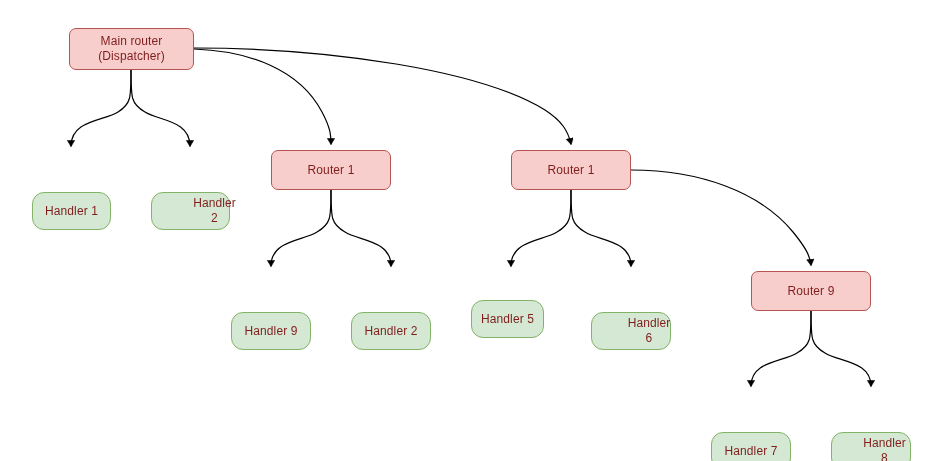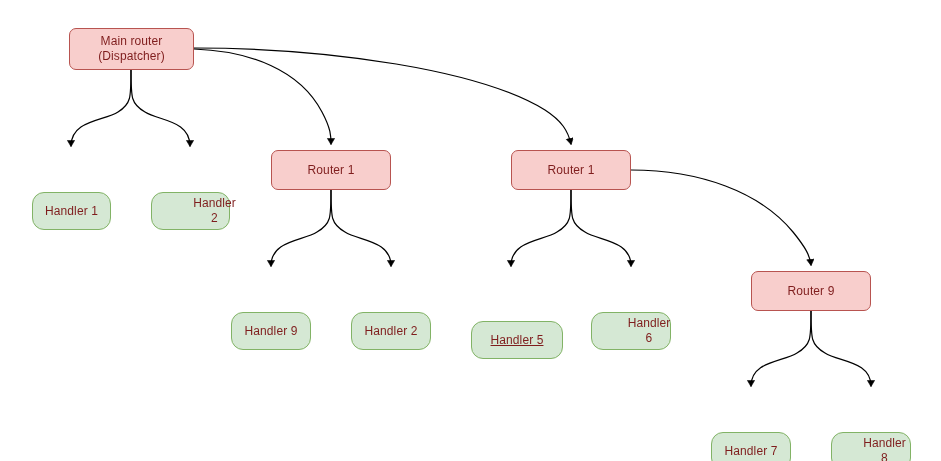--- a/index.html
+++ b/index.html
@@ -82,20 +82,20 @@
 
   <div id="node-layer">
       <div class="node router" style="left: 69px; top: 28px; width: 125px; height: 42px;"><span class="node-label">Main router
 (Dispatcher)</span></div>
       <div class="node handler" style="left: 32px; top: 152px; width: 79px; height: 38px;"><span class="node-label">Handler 1</span></div>
       <div class="node handler" style="left: 151px; top: 152px; width: 79px; height: 38px; padding-left: 48px;"><span class="node-label">Handler 2</span></div>
       <div class="node router" style="left: 271px; top: 150px; width: 120px; height: 40px;"><span class="node-label">Router 1</span></div>
       <div class="node router" style="left: 511px; top: 150px; width: 120px; height: 40px;"><span class="node-label">Router 1</span></div>
       <div class="node handler" style="left: 231px; top: 272px; width: 80px; height: 38px;"><span class="node-label">Handler 9</span></div>
       <div class="node handler" style="left: 351px; top: 272px; width: 80px; height: 38px;"><span class="node-label">Handler 2</span></div>
-      <div class="node handler" style="left: 471px; top: 281px; width: 92px; height: 38px; text-decoration: underline;"><span class="node-label">Handler 5</span></div>
+      <div class="node handler" style="left: 471px; top: 260px; width: 73px; height: 38px;"><span class="node-label">Handler 5</span></div>
       <div class="node handler" style="left: 591px; top: 272px; width: 80px; height: 38px; padding-left: 36px;"><span class="node-label">Handler 6</span></div>
       <div class="node router" style="left: 751px; top: 271px; width: 120px; height: 40px;"><span class="node-label">Router 9</span></div>
       <div class="node handler" style="left: 711px; top: 392px; width: 80px; height: 38px;"><span class="node-label">Handler 7</span></div>
       <div class="node handler" style="left: 831px; top: 392px; width: 80px; height: 38px; padding-left: 27px;"><span class="node-label">Handler 8</span></div>
     </div>
 
 </div>
 
 </body></html>

